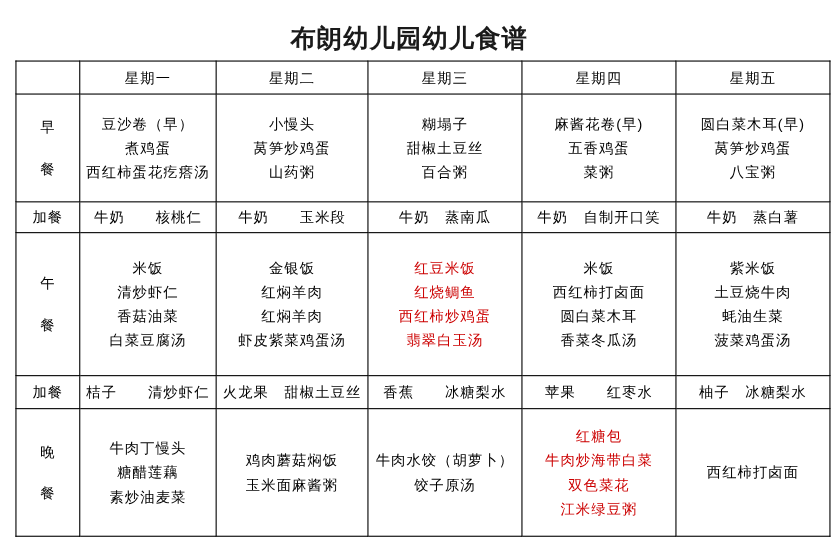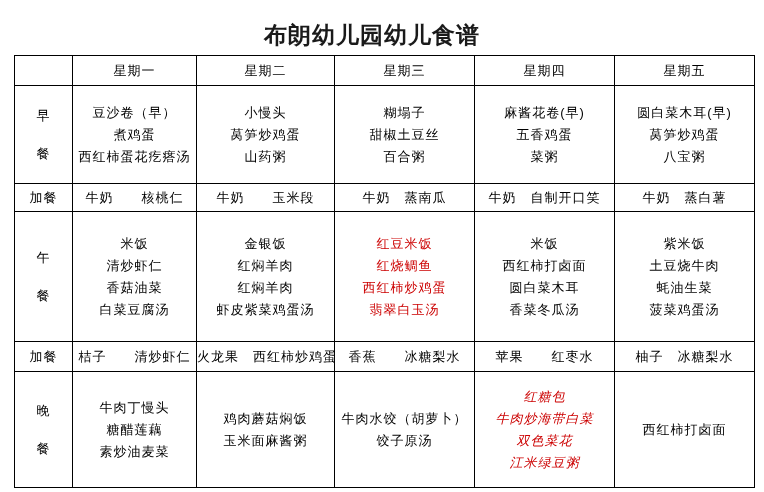--- a/index.html
+++ b/index.html
@@ -195,21 +195,21 @@
       </tr>
 
       <tr class="r-snack2">
         <th class="rowlabel">
             <div>加餐</div>
           </th>
         <td>
             <div>桔子　　清炒虾仁</div>
           </td>
         <td>
-            <div>火龙果　西红柿炒鸡蛋</div>
+            <div>火龙果　甜椒土豆丝</div>
           </td>
         <td>
             <div>香蕉　　冰糖梨水</div>
           </td>
         <td>
             <div>苹果　　红枣水</div>
           </td>
         <td>
             <div>柚子　冰糖梨水</div>
           </td>
@@ -226,21 +226,21 @@
             <div>素炒油麦菜</div>
           </td>
         <td class="top-align">
             <div>鸡肉蘑菇焖饭</div>
             <div>玉米面麻酱粥</div>
           </td>
         <td>
             <div>牛肉水饺（胡萝卜）</div>
             <div>饺子原汤</div>
           </td>
-        <td class="top-align" style="color: rgb(204, 0, 0); font-style: italic;">
+        <td class="top-align" style="color: rgb(204, 0, 0);">
             <div>红糖包</div>
             <div>牛肉炒海带白菜</div>
             <div>双色菜花</div>
             <div>江米绿豆粥</div>
           </td>
         <td>
             <div>西红柿打卤面</div>
           </td>
       </tr>
     </tbody>

